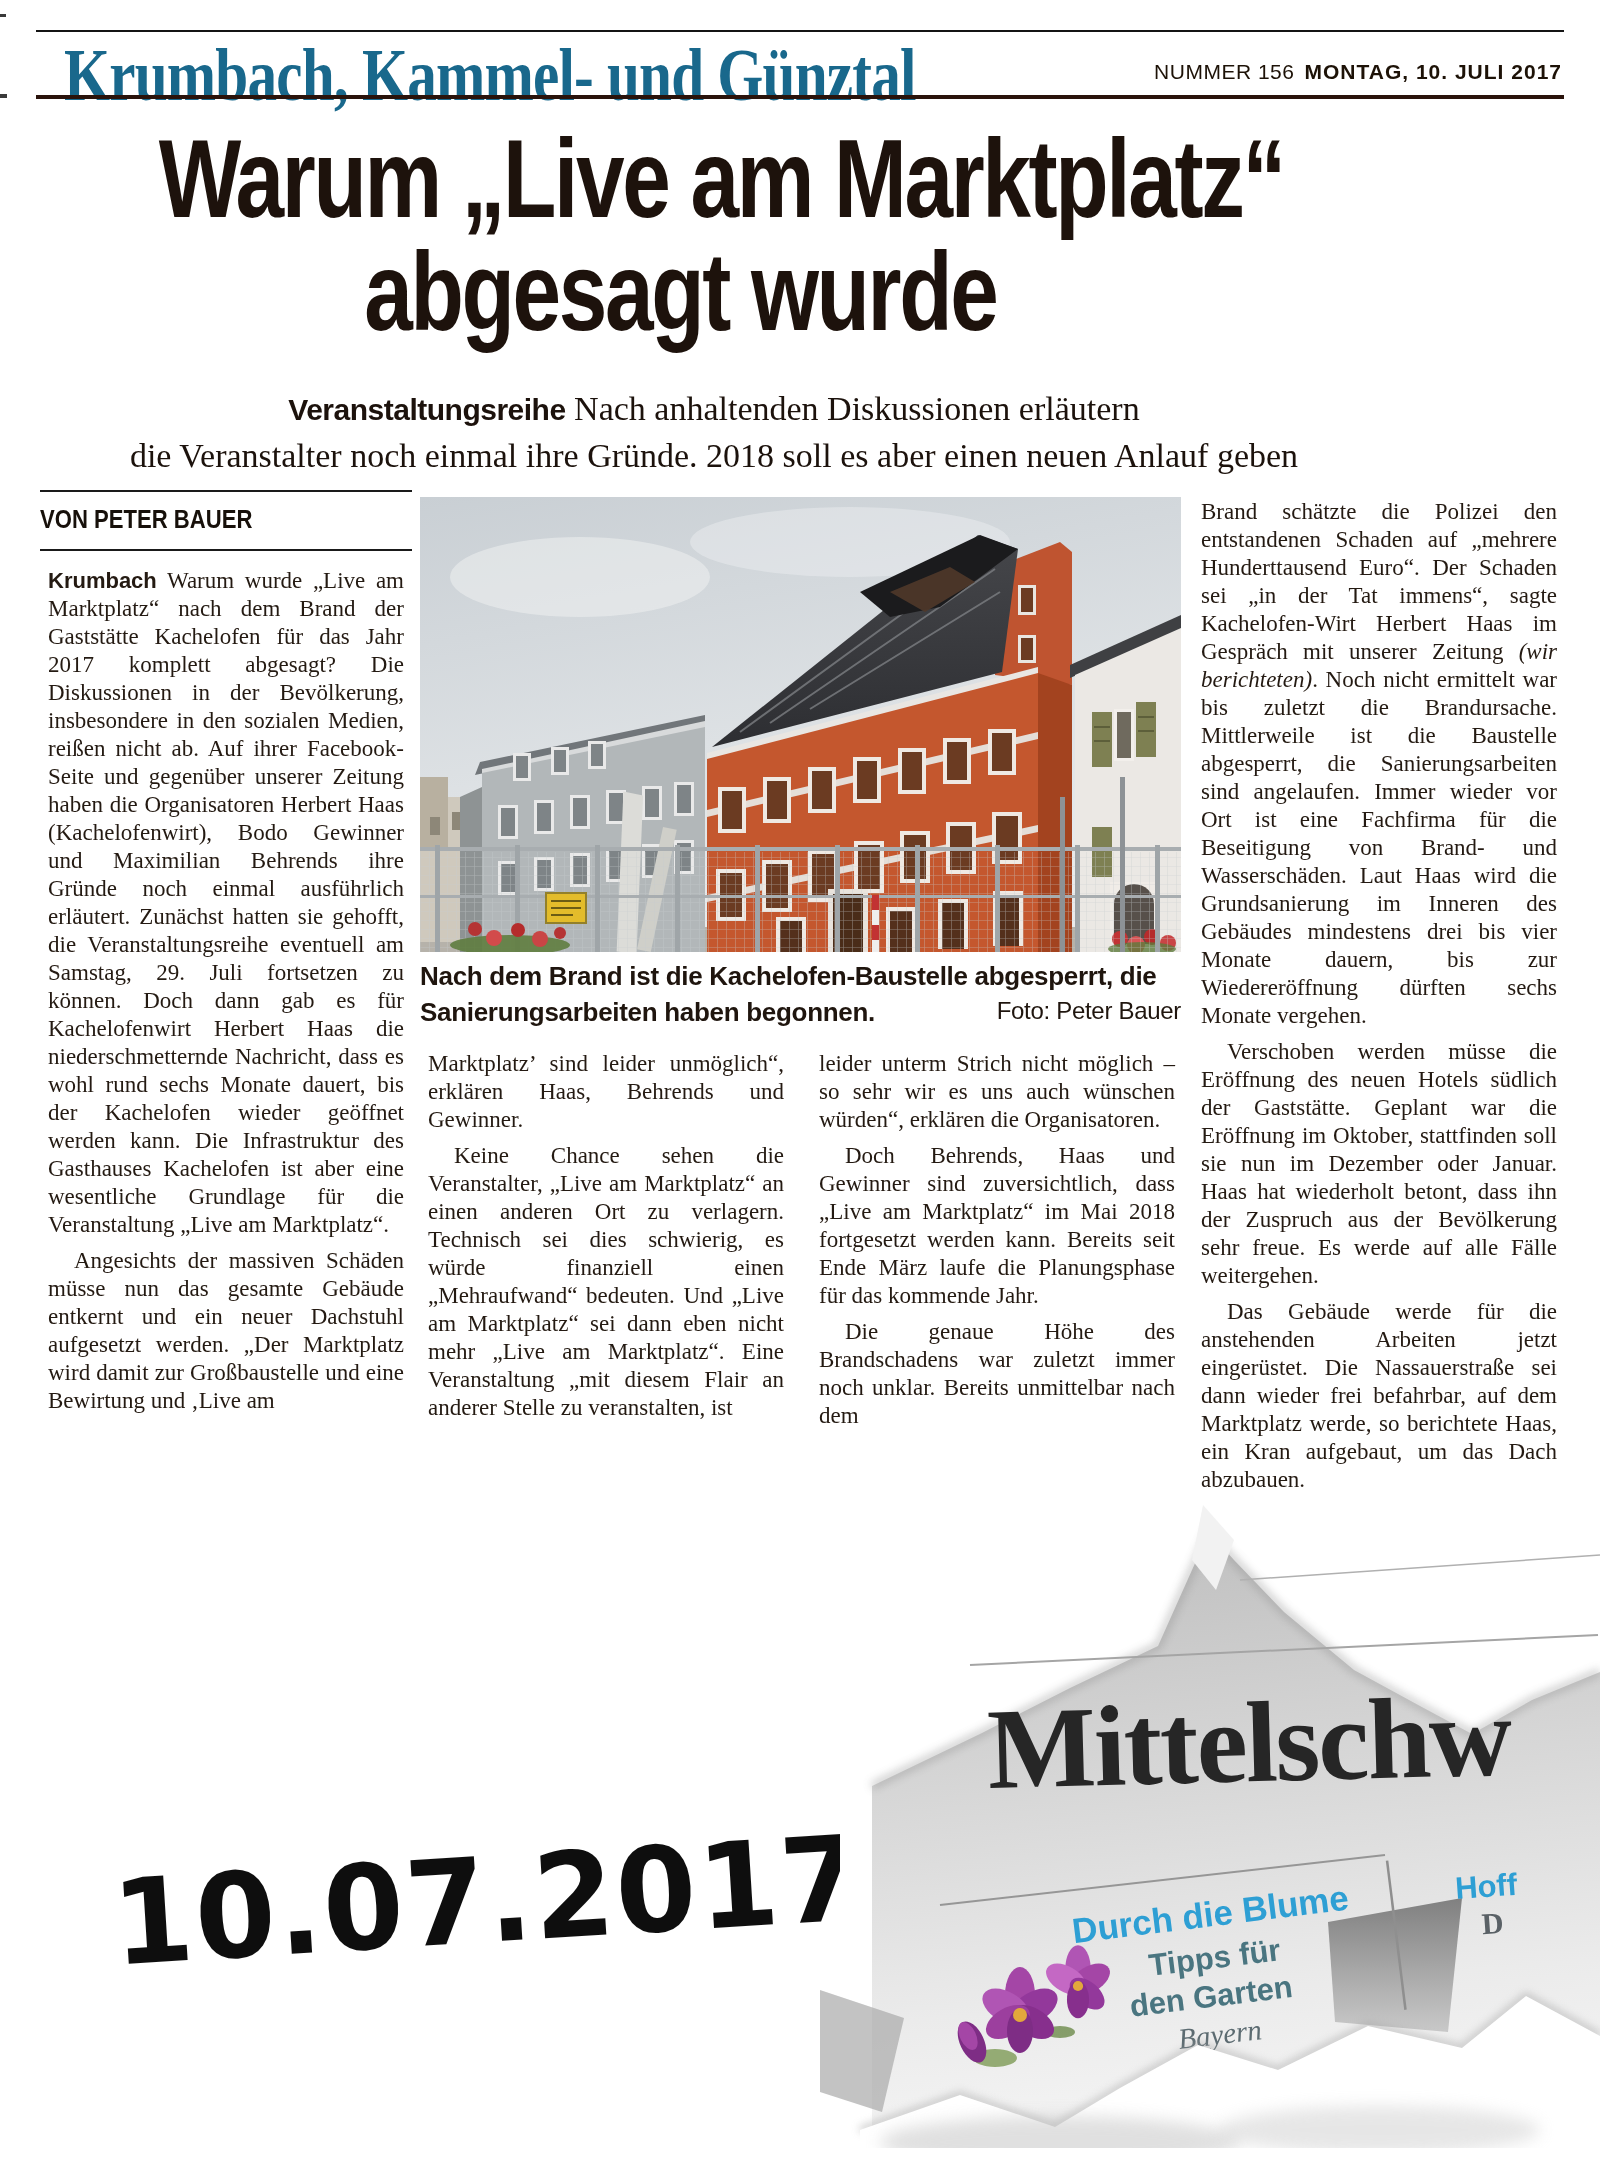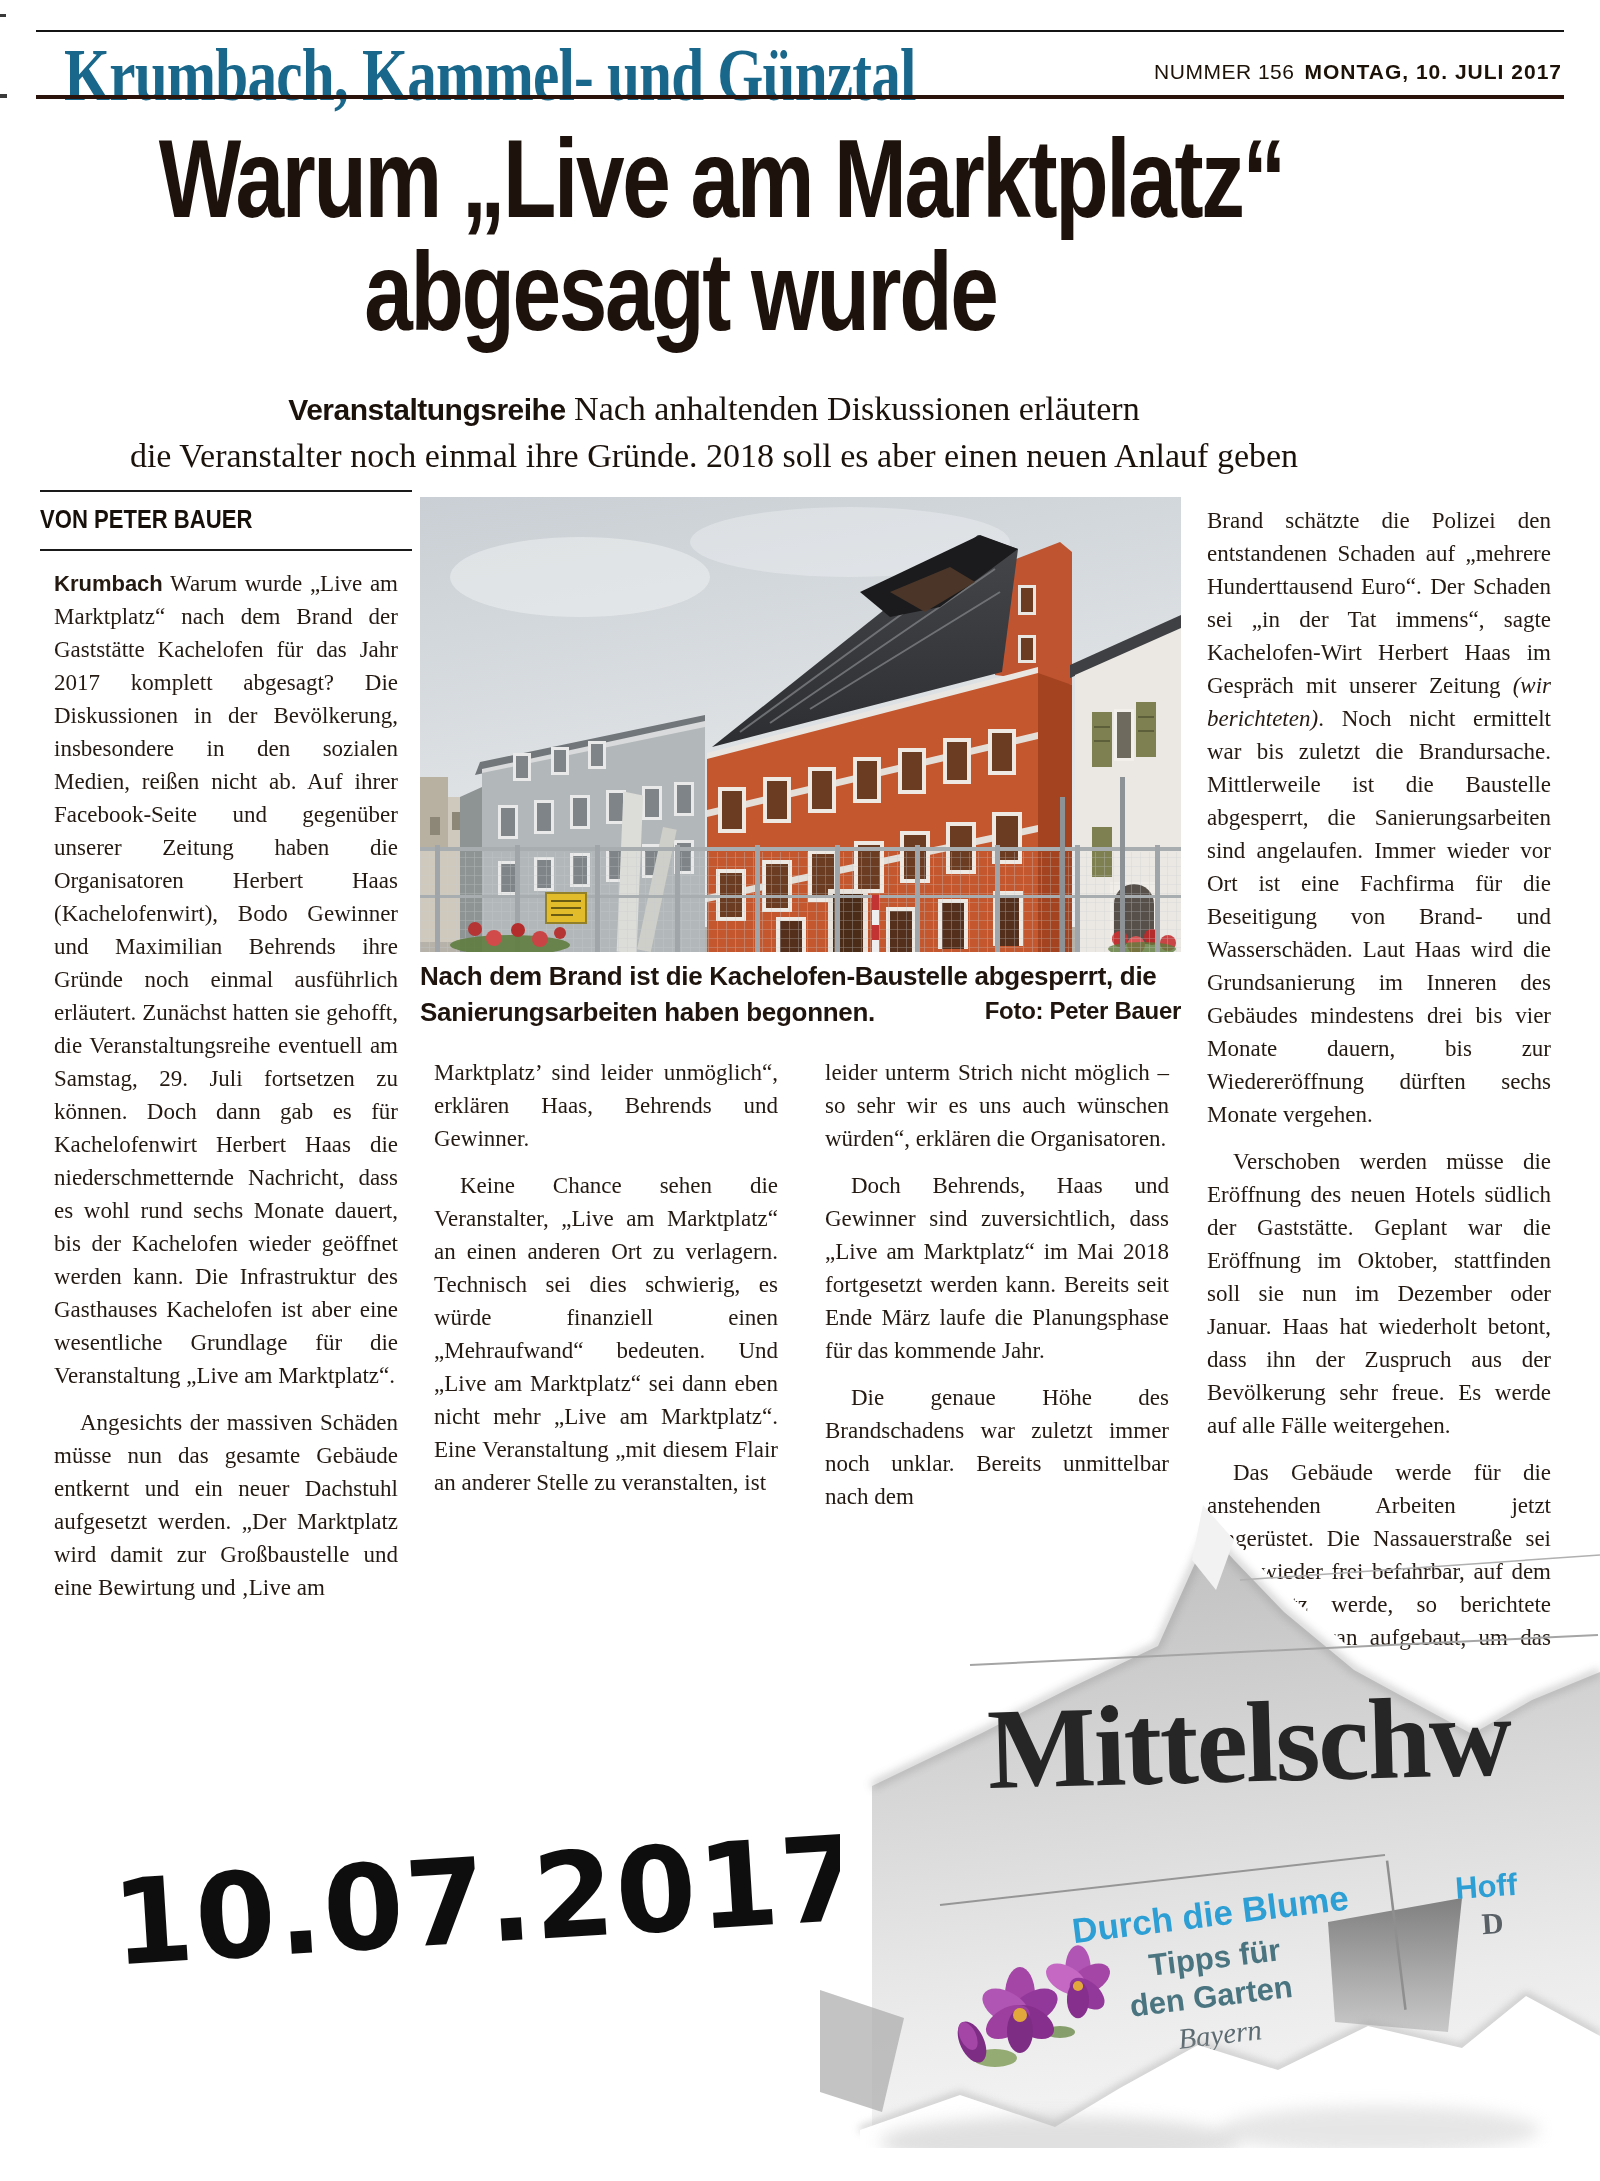--- a/index.html
+++ b/index.html
@@ -33,32 +33,32 @@
   
   .col{position:absolute;width:372px;}
   .col1{left:40px;top:490px;}
   .col2{left:420px;top:1042px;}
   .col3{left:811px;top:1042px;}
   .col4{left:1193px;top:490px;}
   .byline-box{border-top:2px solid #1a1a1a;border-bottom:2px solid #1a1a1a;
        padding:12px 0 14px;margin-bottom:16px;font-family:"Liberation Sans",sans-serif;
        font-weight:700;font-size:26px;color:#17100a;white-space:nowrap;}
   .cond85{display:inline-block;transform:scaleX(0.85);transform-origin:left center;}
-  .bodytext p{margin:14px;font-size:23px;line-height:33px;text-align:justify;hyphens:auto;}
+  .bodytext p{margin:8px;font-size:23px;line-height:28px;text-align:justify;hyphens:auto;}
   .bodytext p.indent{text-indent:26px;}
   .dateline{font-family:"Liberation Sans",sans-serif;font-weight:700;font-size:22px;}
   .it{font-style:italic;}
 
   
   .photo{position:absolute;left:420px;top:497px;width:761px;height:455px;margin:0;}
   .photo svg{display:block;width:761px;height:455px;}
   .caption{position:absolute;left:420px;top:958px;width:761px;
        font-family:"Liberation Sans",sans-serif;font-weight:700;font-size:26px;line-height:36px;
        color:#1f150e;letter-spacing:-.3px;}
-  .cap-credit{position:absolute;right:0;bottom:1px;font-weight:700;font-size:24px;}
+  .cap-credit{position:absolute;right:0;bottom:1px;font-weight:400;font-size:24px;}
 
   
   .stamp{position:absolute;left:105px;top:1842px;width:720px;text-align:center;
        font-family:"DejaVu Sans",sans-serif;font-weight:700;font-size:118px;line-height:120px;
        color:#0e0e0e;letter-spacing:2px;transform:rotate(-3.5deg) scaleX(0.98);transform-origin:center;}
 
   
   .clipping{position:absolute;left:820px;top:1430px;width:780px;height:751px;overflow:hidden;}
   .clipping svg{display:block;width:780px;height:751px;}
   .mast-text{font-family:"Liberation Serif",serif;font-weight:700;font-size:115px;fill:#262626;letter-spacing:-2px;}

